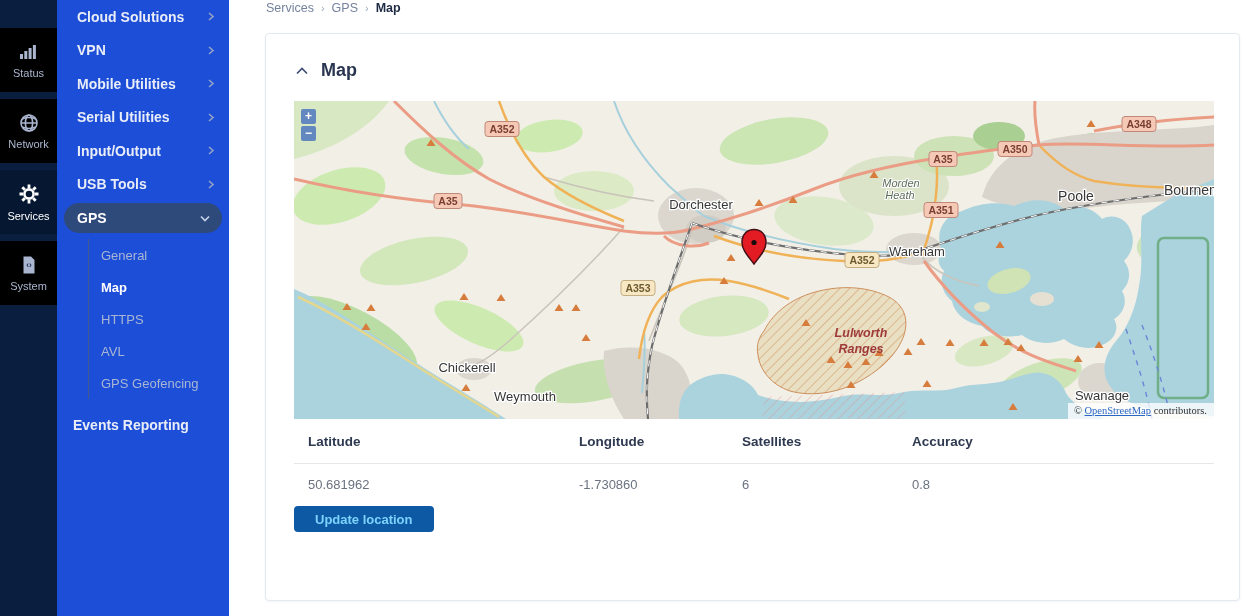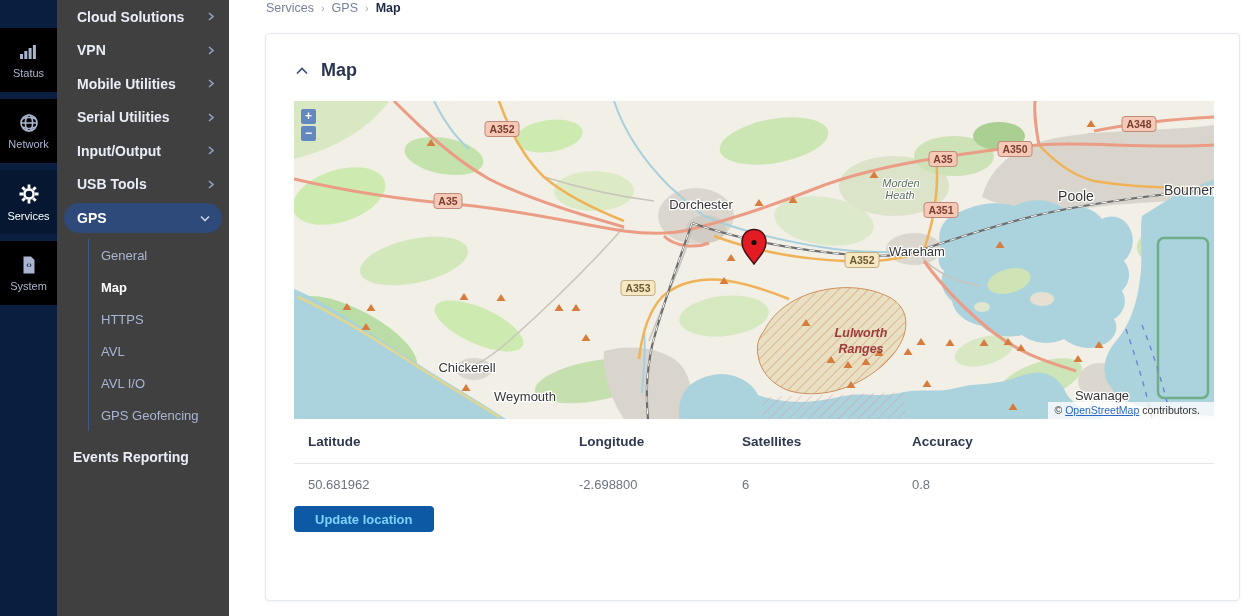--- a/index.html
+++ b/index.html
@@ -11,21 +11,21 @@
   
   .rail{width:57px;background:#0a1e40;padding-top:28px;box-sizing:border-box;flex:none;}
   .rail-item{
     height:64px;margin-bottom:7px;background:#000000;
     display:flex;flex-direction:column;align-items:center;justify-content:center;
     color:#aab6cf;font-size:11px;cursor:pointer;
   }
   .rail-item svg{margin-bottom:5px;}
   .rail-item.active{background:#061831;color:#ffffff;}
   
-  .panel{width:172px;background:#404040;flex:none;box-sizing:border-box;padding-top:0;}
+  .panel{width:172px;background:#1d4ed8;flex:none;box-sizing:border-box;padding-top:0;}
   .menu-item{
     height:33.5px;display:flex;align-items:center;
     padding:0 14px 0 20px;color:#e9edf7;font-size:14px;font-weight:600;cursor:pointer;
   }
   .menu-item .chev{margin-left:auto;display:flex;}
   .menu-pill{
     height:30px;margin:2px 7px;background:#2e4a7b;border-radius:15px;
     display:flex;align-items:center;padding:0 12px 0 13px;
     color:#ffffff;font-size:14px;font-weight:700;cursor:pointer;
   }
@@ -61,21 +61,21 @@
     position:absolute;left:28px;top:67px;width:920px;height:318px;overflow:hidden;background:#f2efe7;
   }
   .map svg{display:block;}
   .map-zoom{position:absolute;left:7px;top:8px;display:flex;flex-direction:column;gap:2px;}
   .map-zoom button{
     width:15px;height:15px;border:none;border-radius:2px;background:#6288bf;color:#ffffff;
     font-size:12px;font-weight:700;line-height:13px;text-align:center;padding:0;cursor:pointer;
   }
   .map-attrib{
     position:absolute;right:0;bottom:0;background:rgba(255,255,255,.78);
-    font-size:10.5px;color:#333333;padding:2px 14px 3px 6px;white-space:nowrap;
+    font-size:10.5px;color:#333333;padding:2px 7px 3px 6px;white-space:nowrap;font-family:Liberation Serif, serif;
   }
   .map-attrib a{color:#2a67c4;text-decoration:underline;cursor:pointer;}
   
   .data-table{position:absolute;left:28px;top:385px;width:920px;font-size:13px;}
   .t-row{
     display:grid;grid-template-columns:271px 163px 170px 160px auto;align-items:center;
   }
   .t-row > div{padding-left:14px;}
   .t-head{height:44px;border-bottom:1px solid #e7e7e7;color:#2e3950;font-weight:700;font-size:13.5px;}
   .t-body{height:40px;color:#6b7280;}
@@ -189,21 +189,20 @@
         <svg width="10" height="7">
           <path d="M1,1.5 L5,5.5 L9,1.5" stroke="#c7d2e8" stroke-width="1.6" fill="none"></path>
         </svg>
       </span>
   </div>
   <div class="submenu">
     <div class="submenu-item">General</div>
     <div class="submenu-item active">Map</div>
     <div class="submenu-item">HTTPS</div>
     <div class="submenu-item">AVL</div>
-    <div class="submenu-item">AVL I/O</div>
     <div class="submenu-item">GPS Geofencing</div>
   </div>
   <div class="menu-item footer">
     <span>Events Reporting</span>
   </div>
 </nav>
 
 <main class="main">
   <div class="breadcrumb">
     <span class="crumb">Services</span>
@@ -440,20 +439,20 @@
 
     <div class="data-table">
       <div class="t-row t-head">
         <div>Latitude</div>
         <div>Longitude</div>
         <div>Satellites</div>
         <div>Accuracy</div>
       </div>
       <div class="t-row t-body">
         <div>50.681962</div>
-        <div>-2.698800</div>
+        <div>-1.730860</div>
         <div>6</div>
         <div>0.8</div>
       </div>
       <button class="update-btn">Update location</button>
     </div>
   </section>
 </main>
 
 </body></html>

